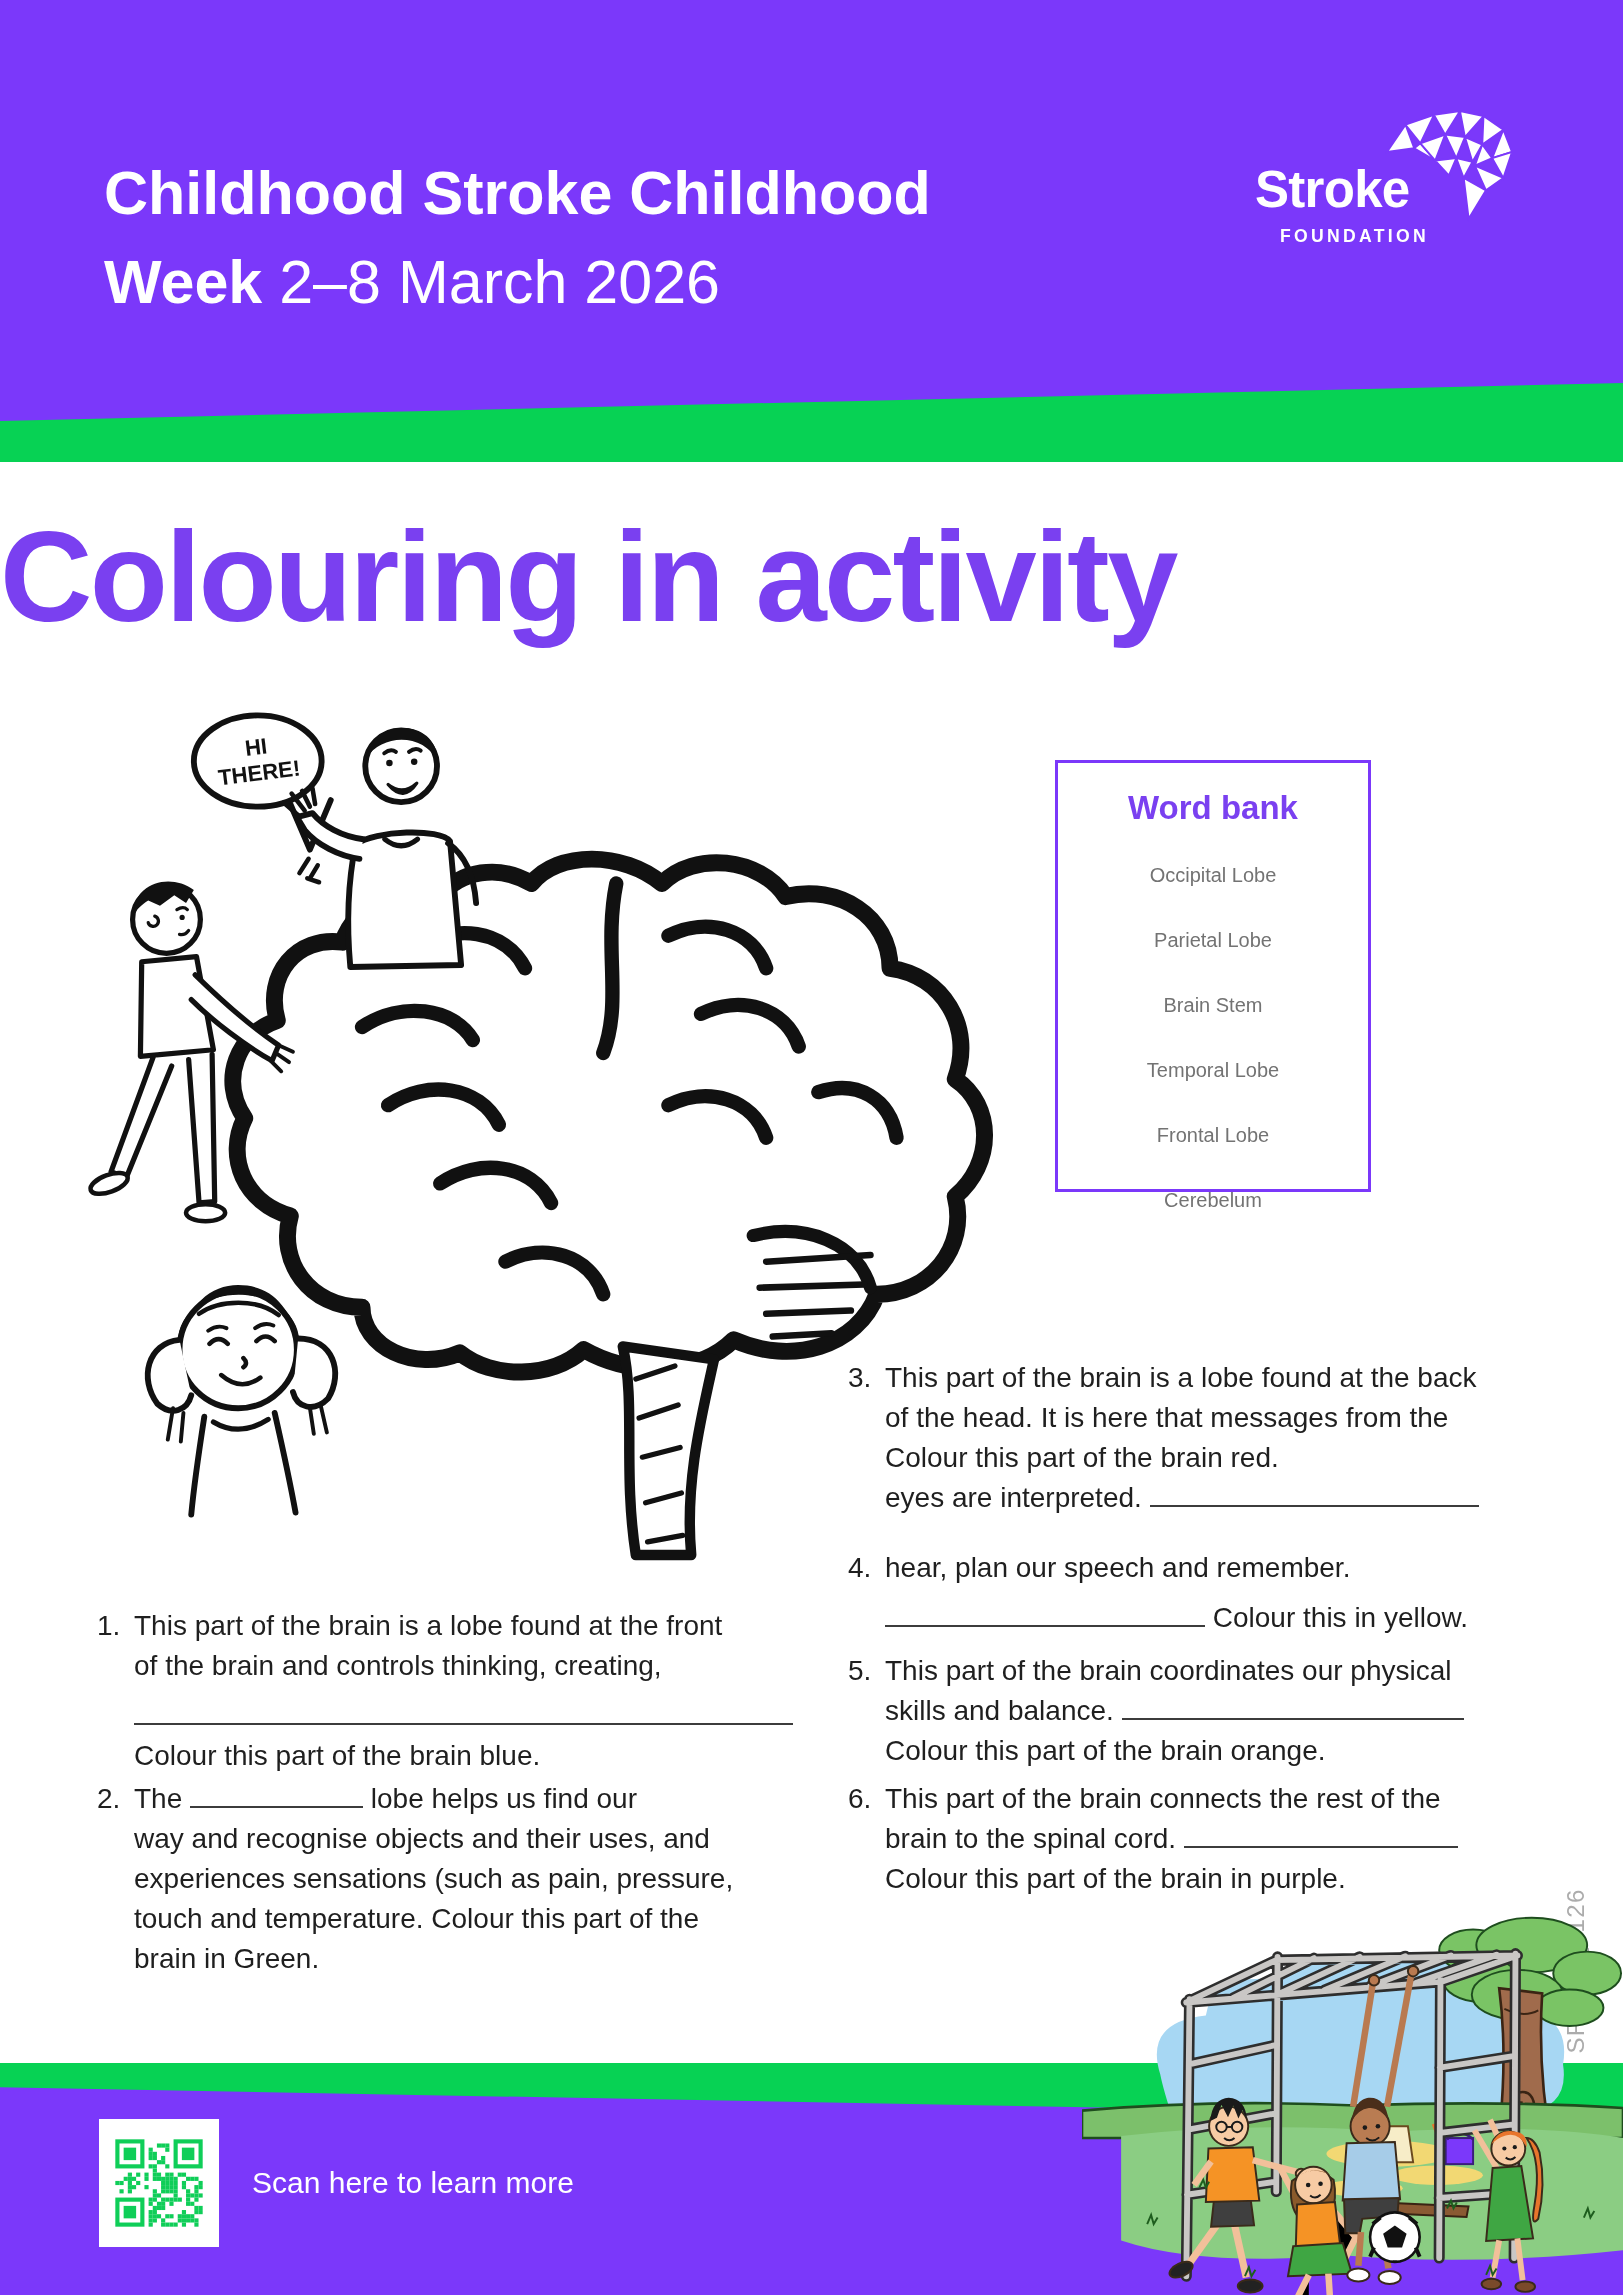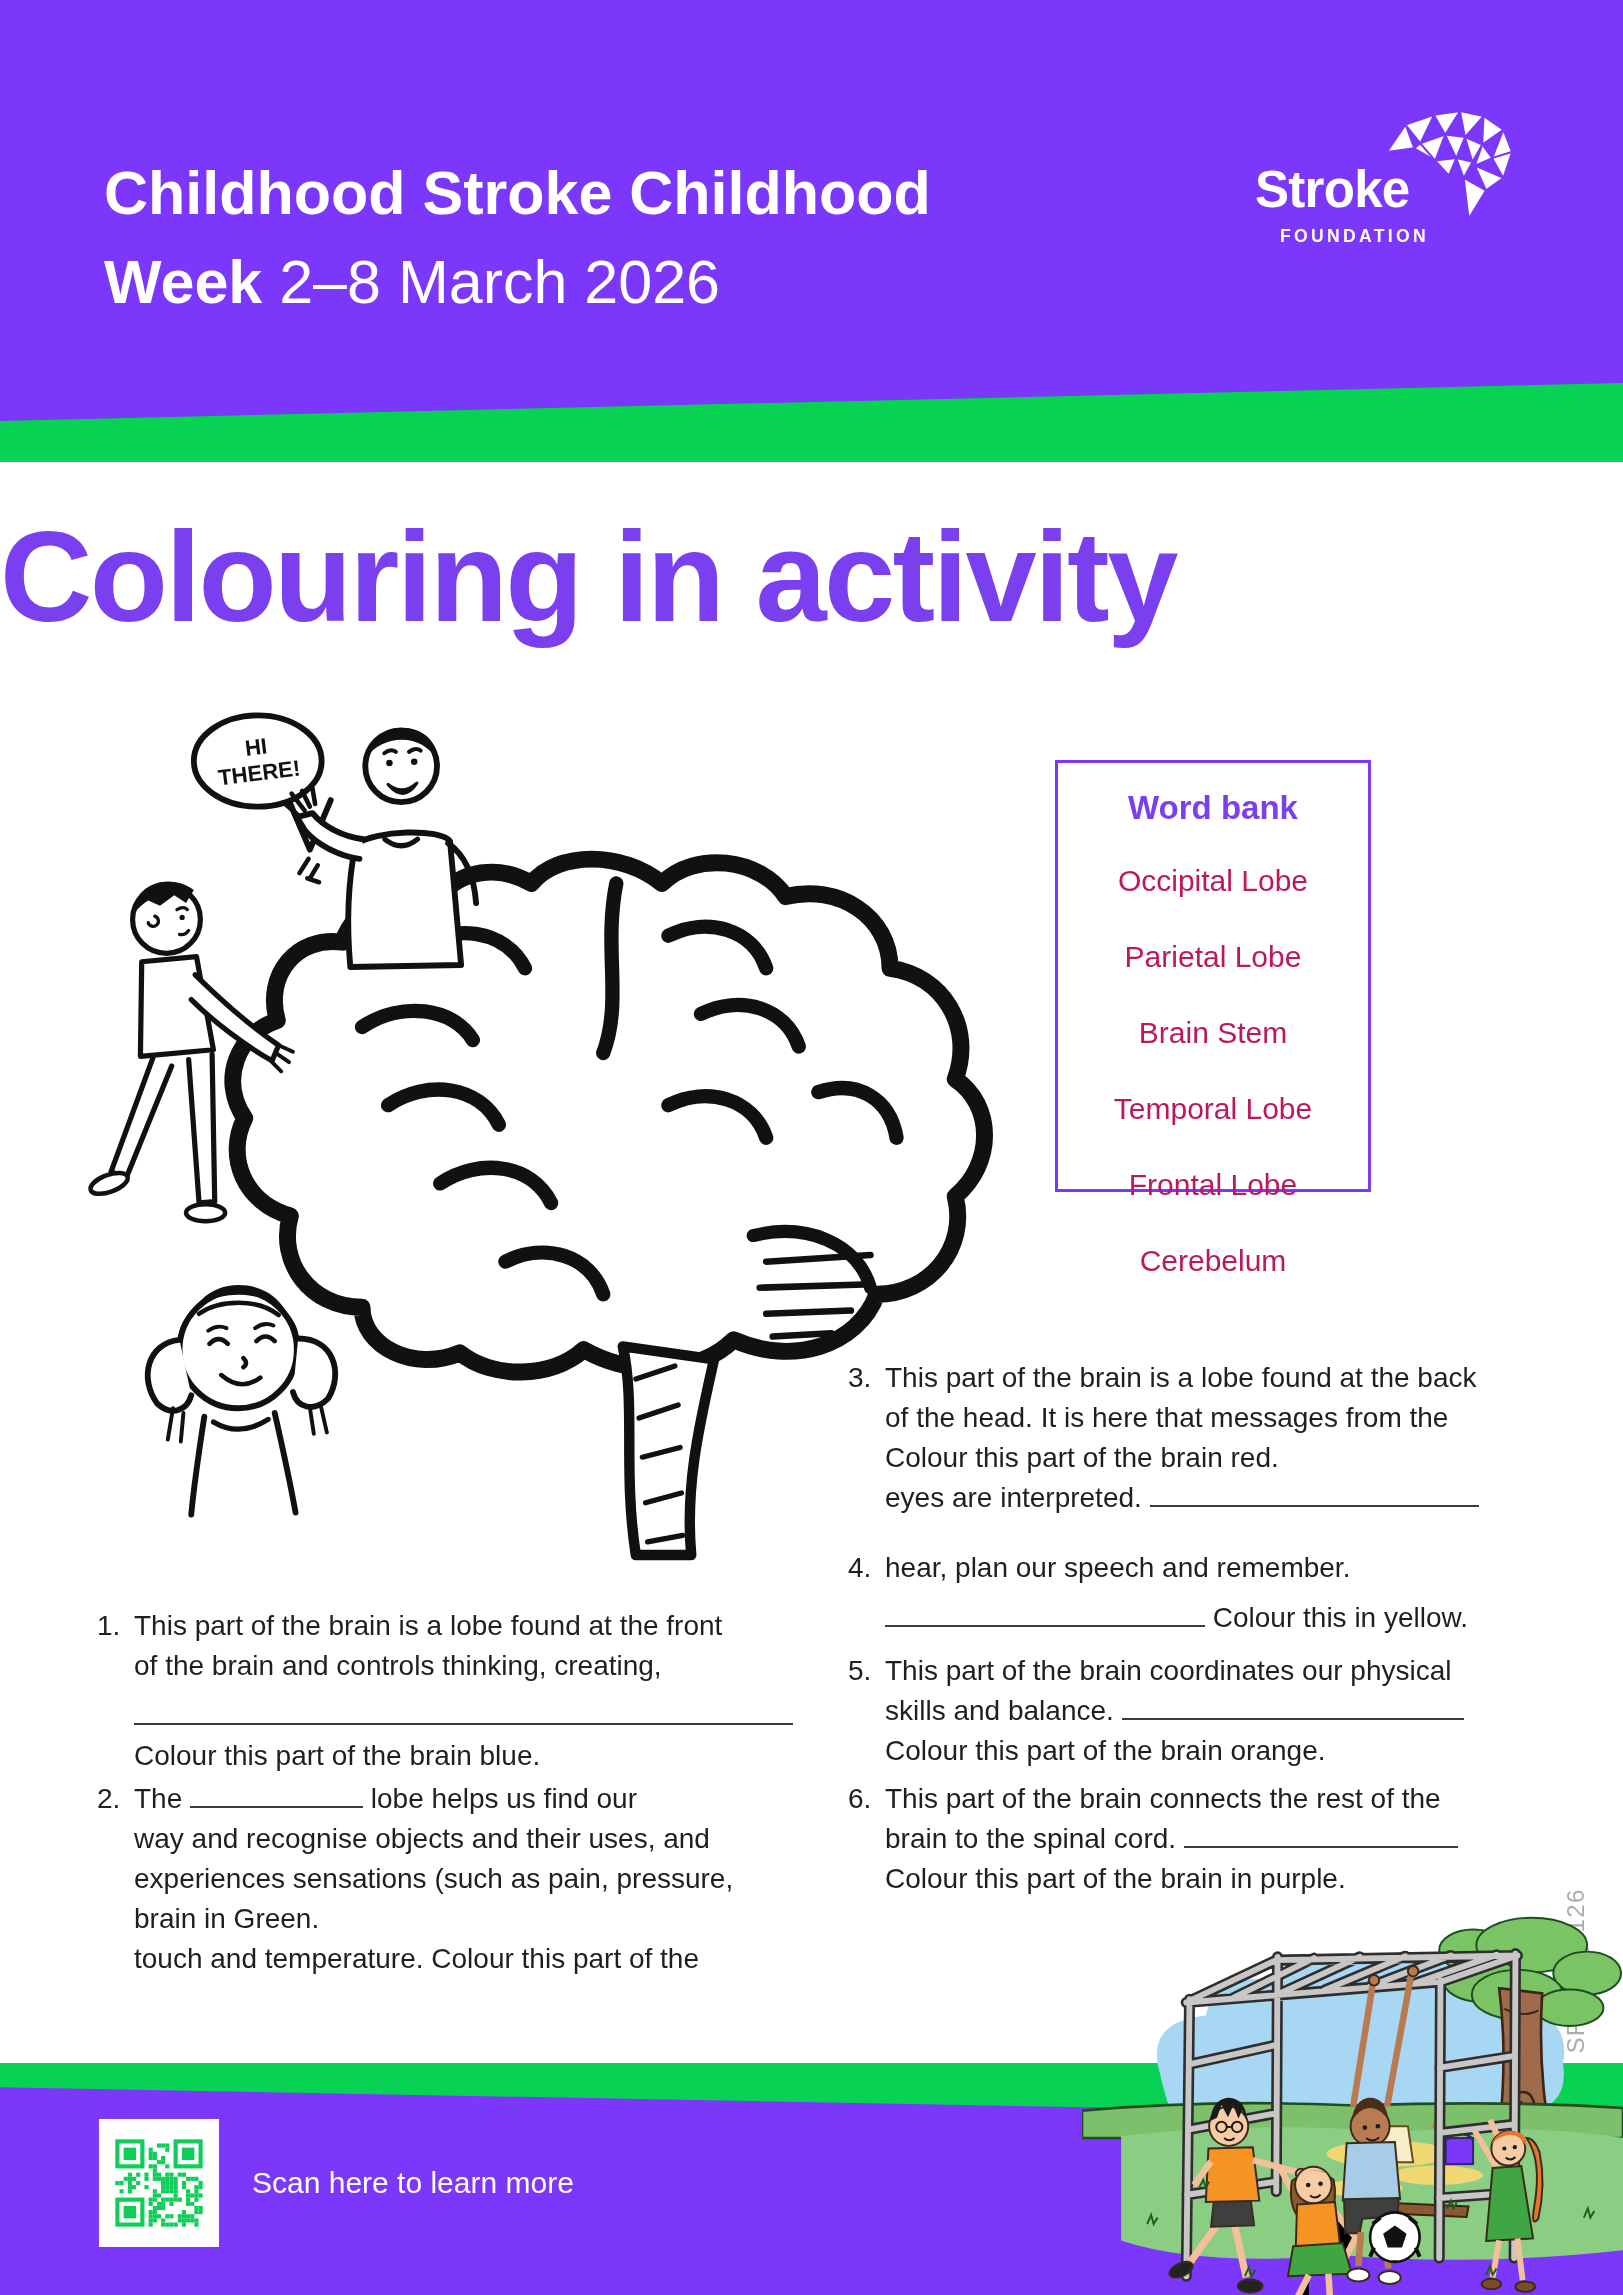--- a/index.html
+++ b/index.html
@@ -26,21 +26,21 @@
     position:absolute;left:0;top:503px;width:100%;text-align:left;
     color:#7A40F0;font-size:128px;font-weight:bold;letter-spacing:-2.6px;z-index:3;
   }
   
   .word-bank{
     position:absolute;left:1055px;top:760px;width:316px;height:432px;border:3.3px solid #7B38FA;
     box-sizing:border-box;text-align:center;z-index:3;background:#fff;
   }
   .word-bank-title{margin-top:26px;color:#7A40F0;font-size:33px;font-weight:bold;}
   .word-bank-list{list-style:none;margin:0;padding:0;}
-  .word-bank-list li{margin-top:42px;font-size:30px;color:#be185d;}
+  .word-bank-list li{margin-top:42px;font-size:20px;color:#737373;}
   .word-bank-list li:first-child{margin-top:37px;}
   
   .qcol{position:absolute;z-index:3;color:#1F1F1F;font-size:28px;}
   .qcol-left{left:97px;top:1606px;width:711px;}
   .qcol-right{left:848px;top:1358px;width:691px;}
   .question{display:flex;align-items:flex-start;}
   .qnum{width:37px;flex-shrink:0;line-height:40px;}
   .qbody{flex:1;}
   .qline{line-height:40px;white-space:nowrap;}
   .blank{display:inline-block;height:26px;border-bottom:2px solid #3C3C3C;vertical-align:baseline;}
@@ -200,22 +200,22 @@
           <div class="qline" style="margin-top: 10.4px;"><span class="blank" style="width: 659px;"></span></div>
           <div class="qline"><span>Colour this part of the brain blue.</span></div>
         </div>
       </div>
       <div class="question q2">
         <span class="qnum">2.</span>
         <div class="qbody">
           <div class="qline"><span>The </span><span class="blank" style="width: 173px;"></span><span> lobe helps us find our</span></div>
           <div class="qline"><span>way and recognise objects and their uses, and</span></div>
           <div class="qline"><span>experiences sensations (such as pain, pressure,</span></div>
+          <div class="qline"><span>touch and temperature. Colour this part of the</span></div>
           <div class="qline"><span>brain in Green.</span></div>
-          <div class="qline"><span>touch and temperature. Colour this part of the</span></div>
         </div>
       </div>
     </div>
   <div class="qcol qcol-right" id="qcol-right">
       <div class="question q3">
         <span class="qnum">3.</span>
         <div class="qbody">
           <div class="qline"><span>This part of the brain is a lobe found at the back</span></div>
           <div class="qline"><span>of the head. It is here that messages from the</span></div>
           <div class="qline"><span>Colour this part of the brain red.</span></div>

